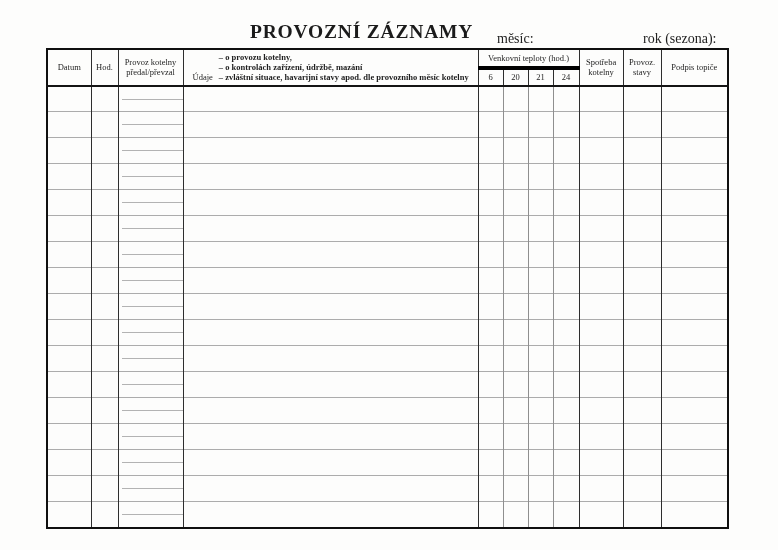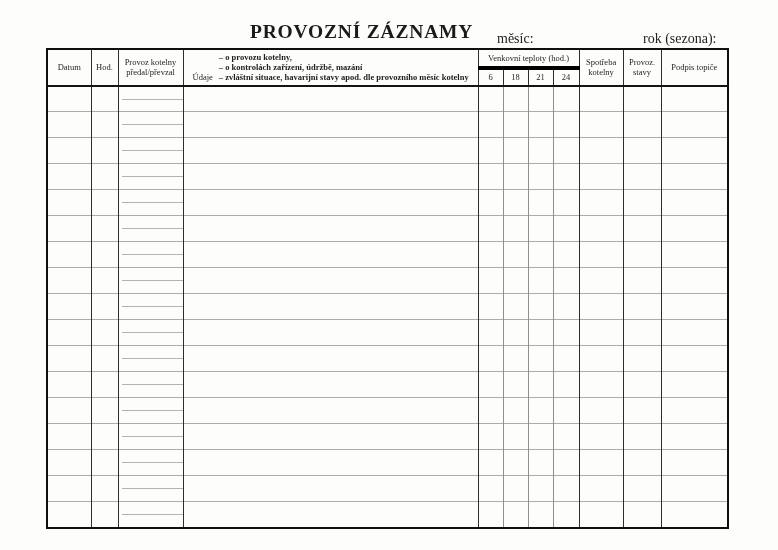--- a/index.html
+++ b/index.html
@@ -118,21 +118,21 @@
           <span>kotelny</span>
         </th>
         <th rowspan="2">
           <span>Provoz.</span><br>
           <span>stavy</span>
         </th>
         <th rowspan="2">Podpis topiče</th>
       </tr>
       <tr class="sub-hrow">
         <th>6</th>
-        <th class="sub-sep">18</th>
+        <th class="sub-sep">20</th>
         <th class="sub-sep">21</th>
         <th class="sub-sep">24</th>
       </tr>
     </thead>
     <tbody>
         <tr>
           <td class="col-datum"></td>
           <td class="col-hod"></td>
           <td class="col-provoz">
             <div class="split-line"></div>

